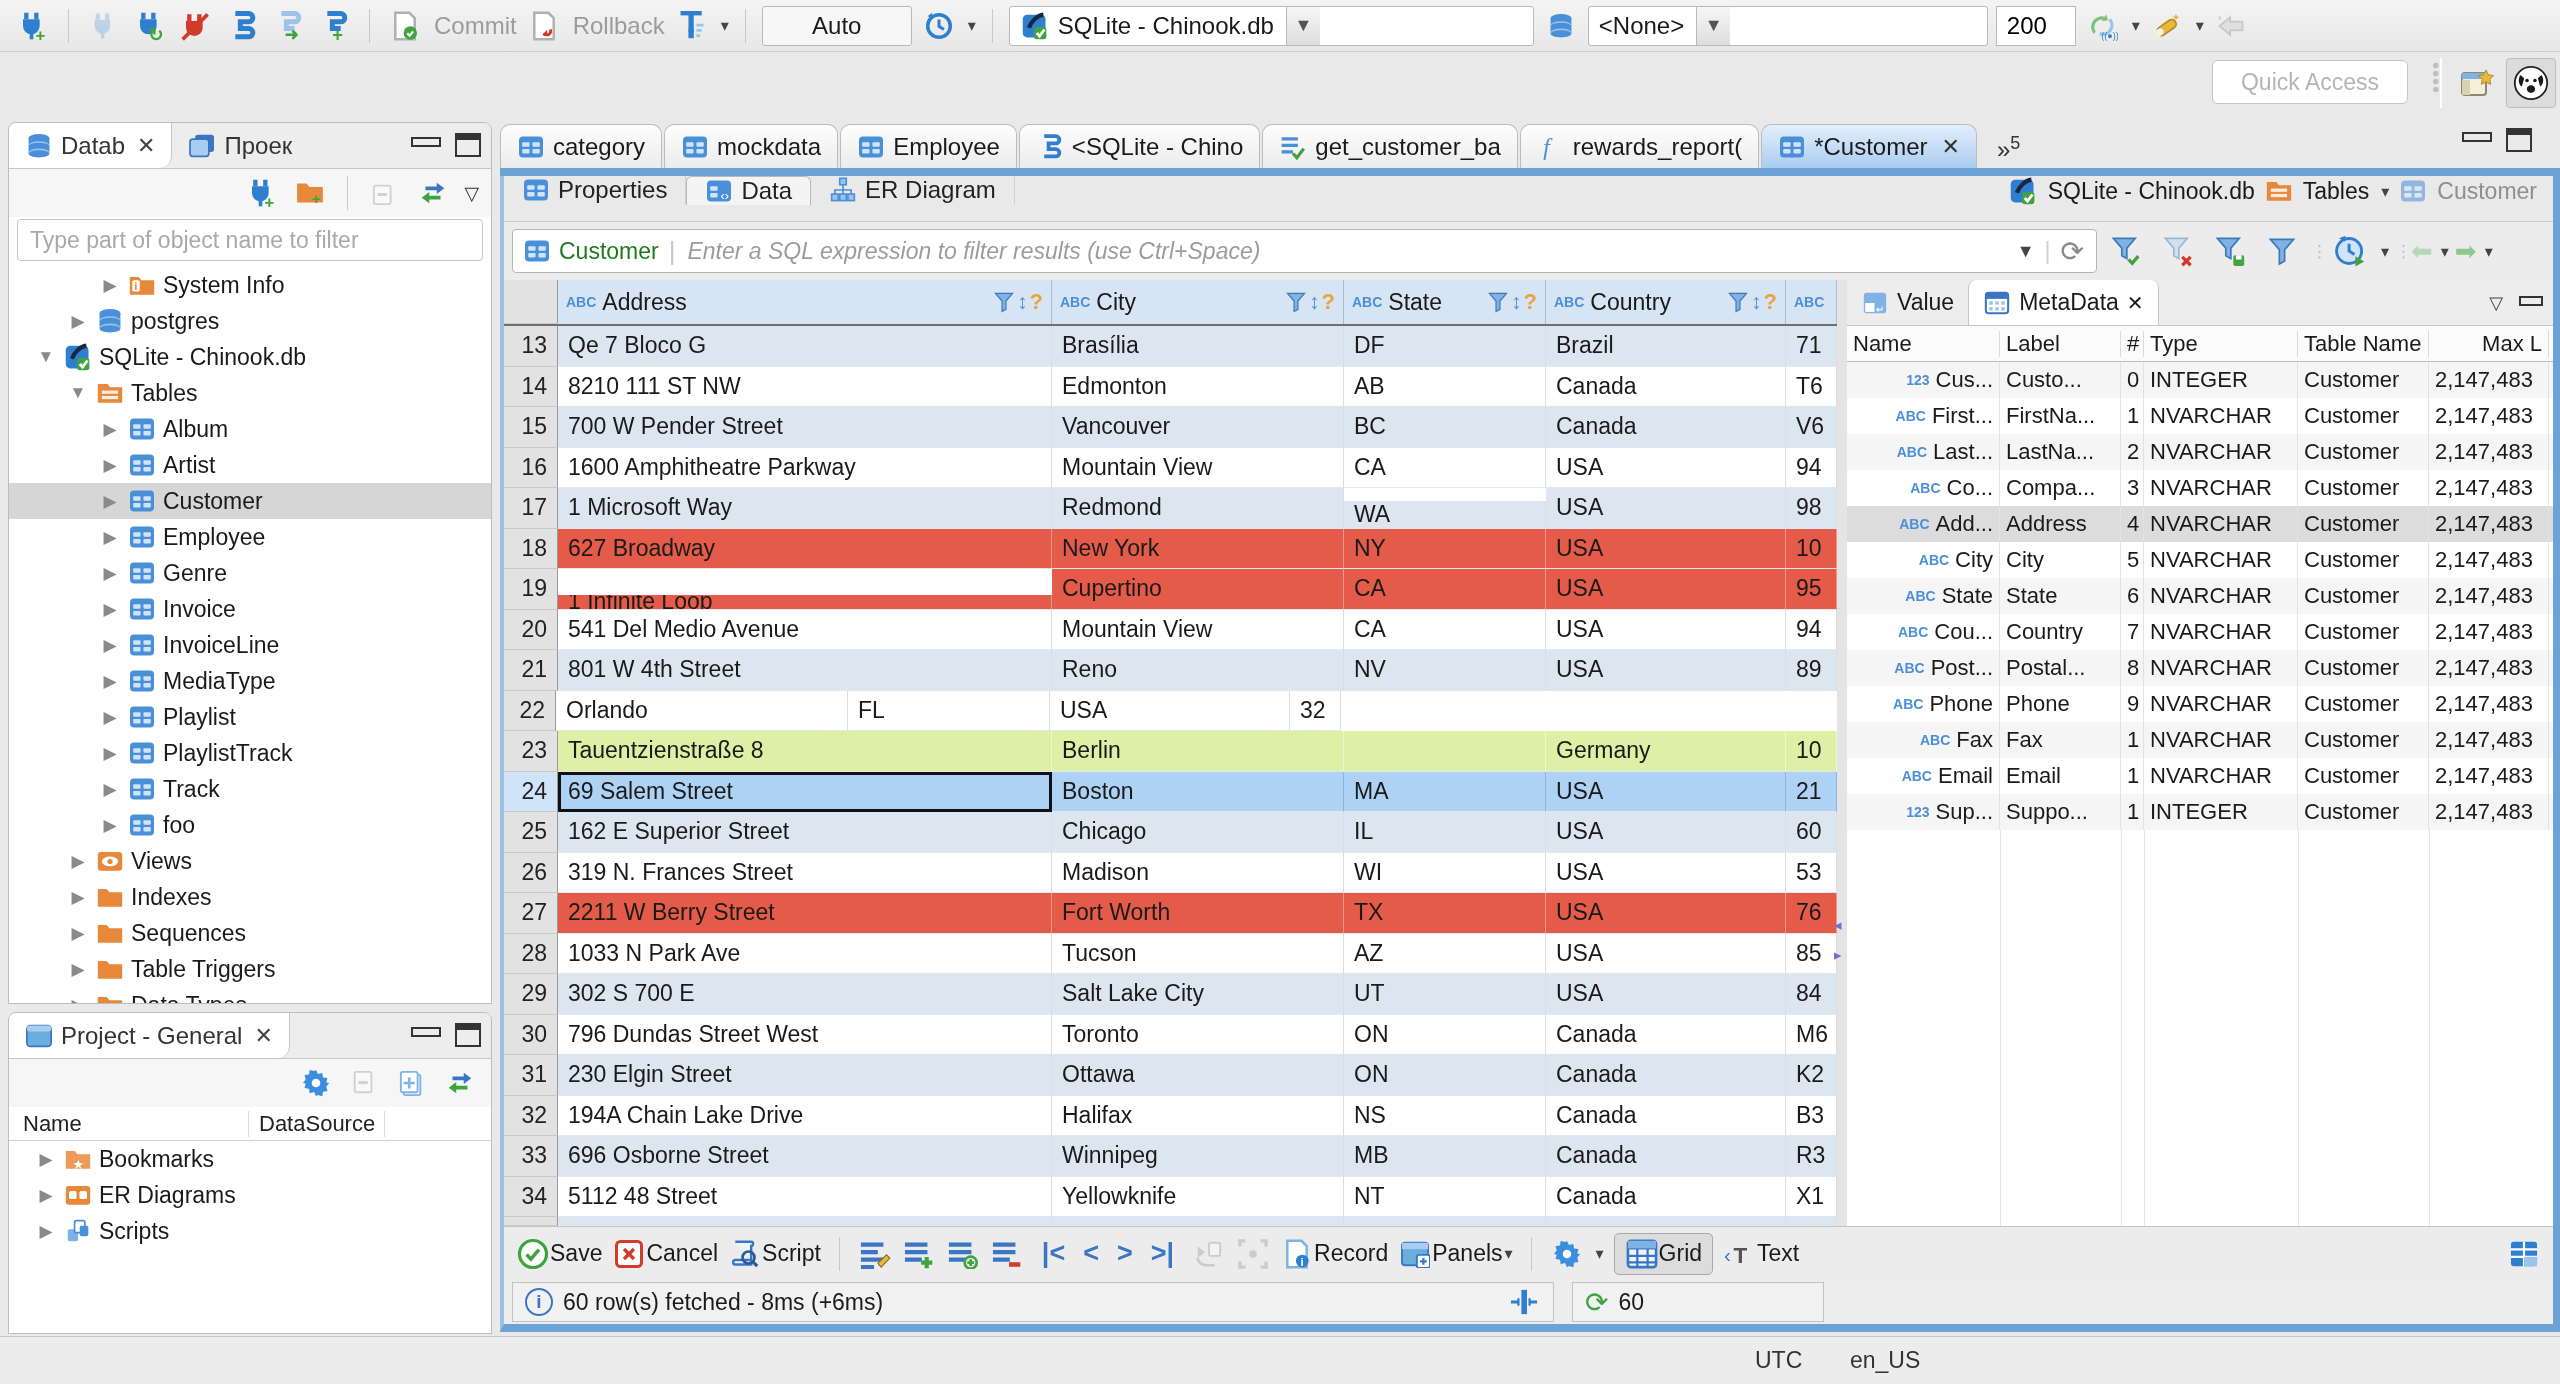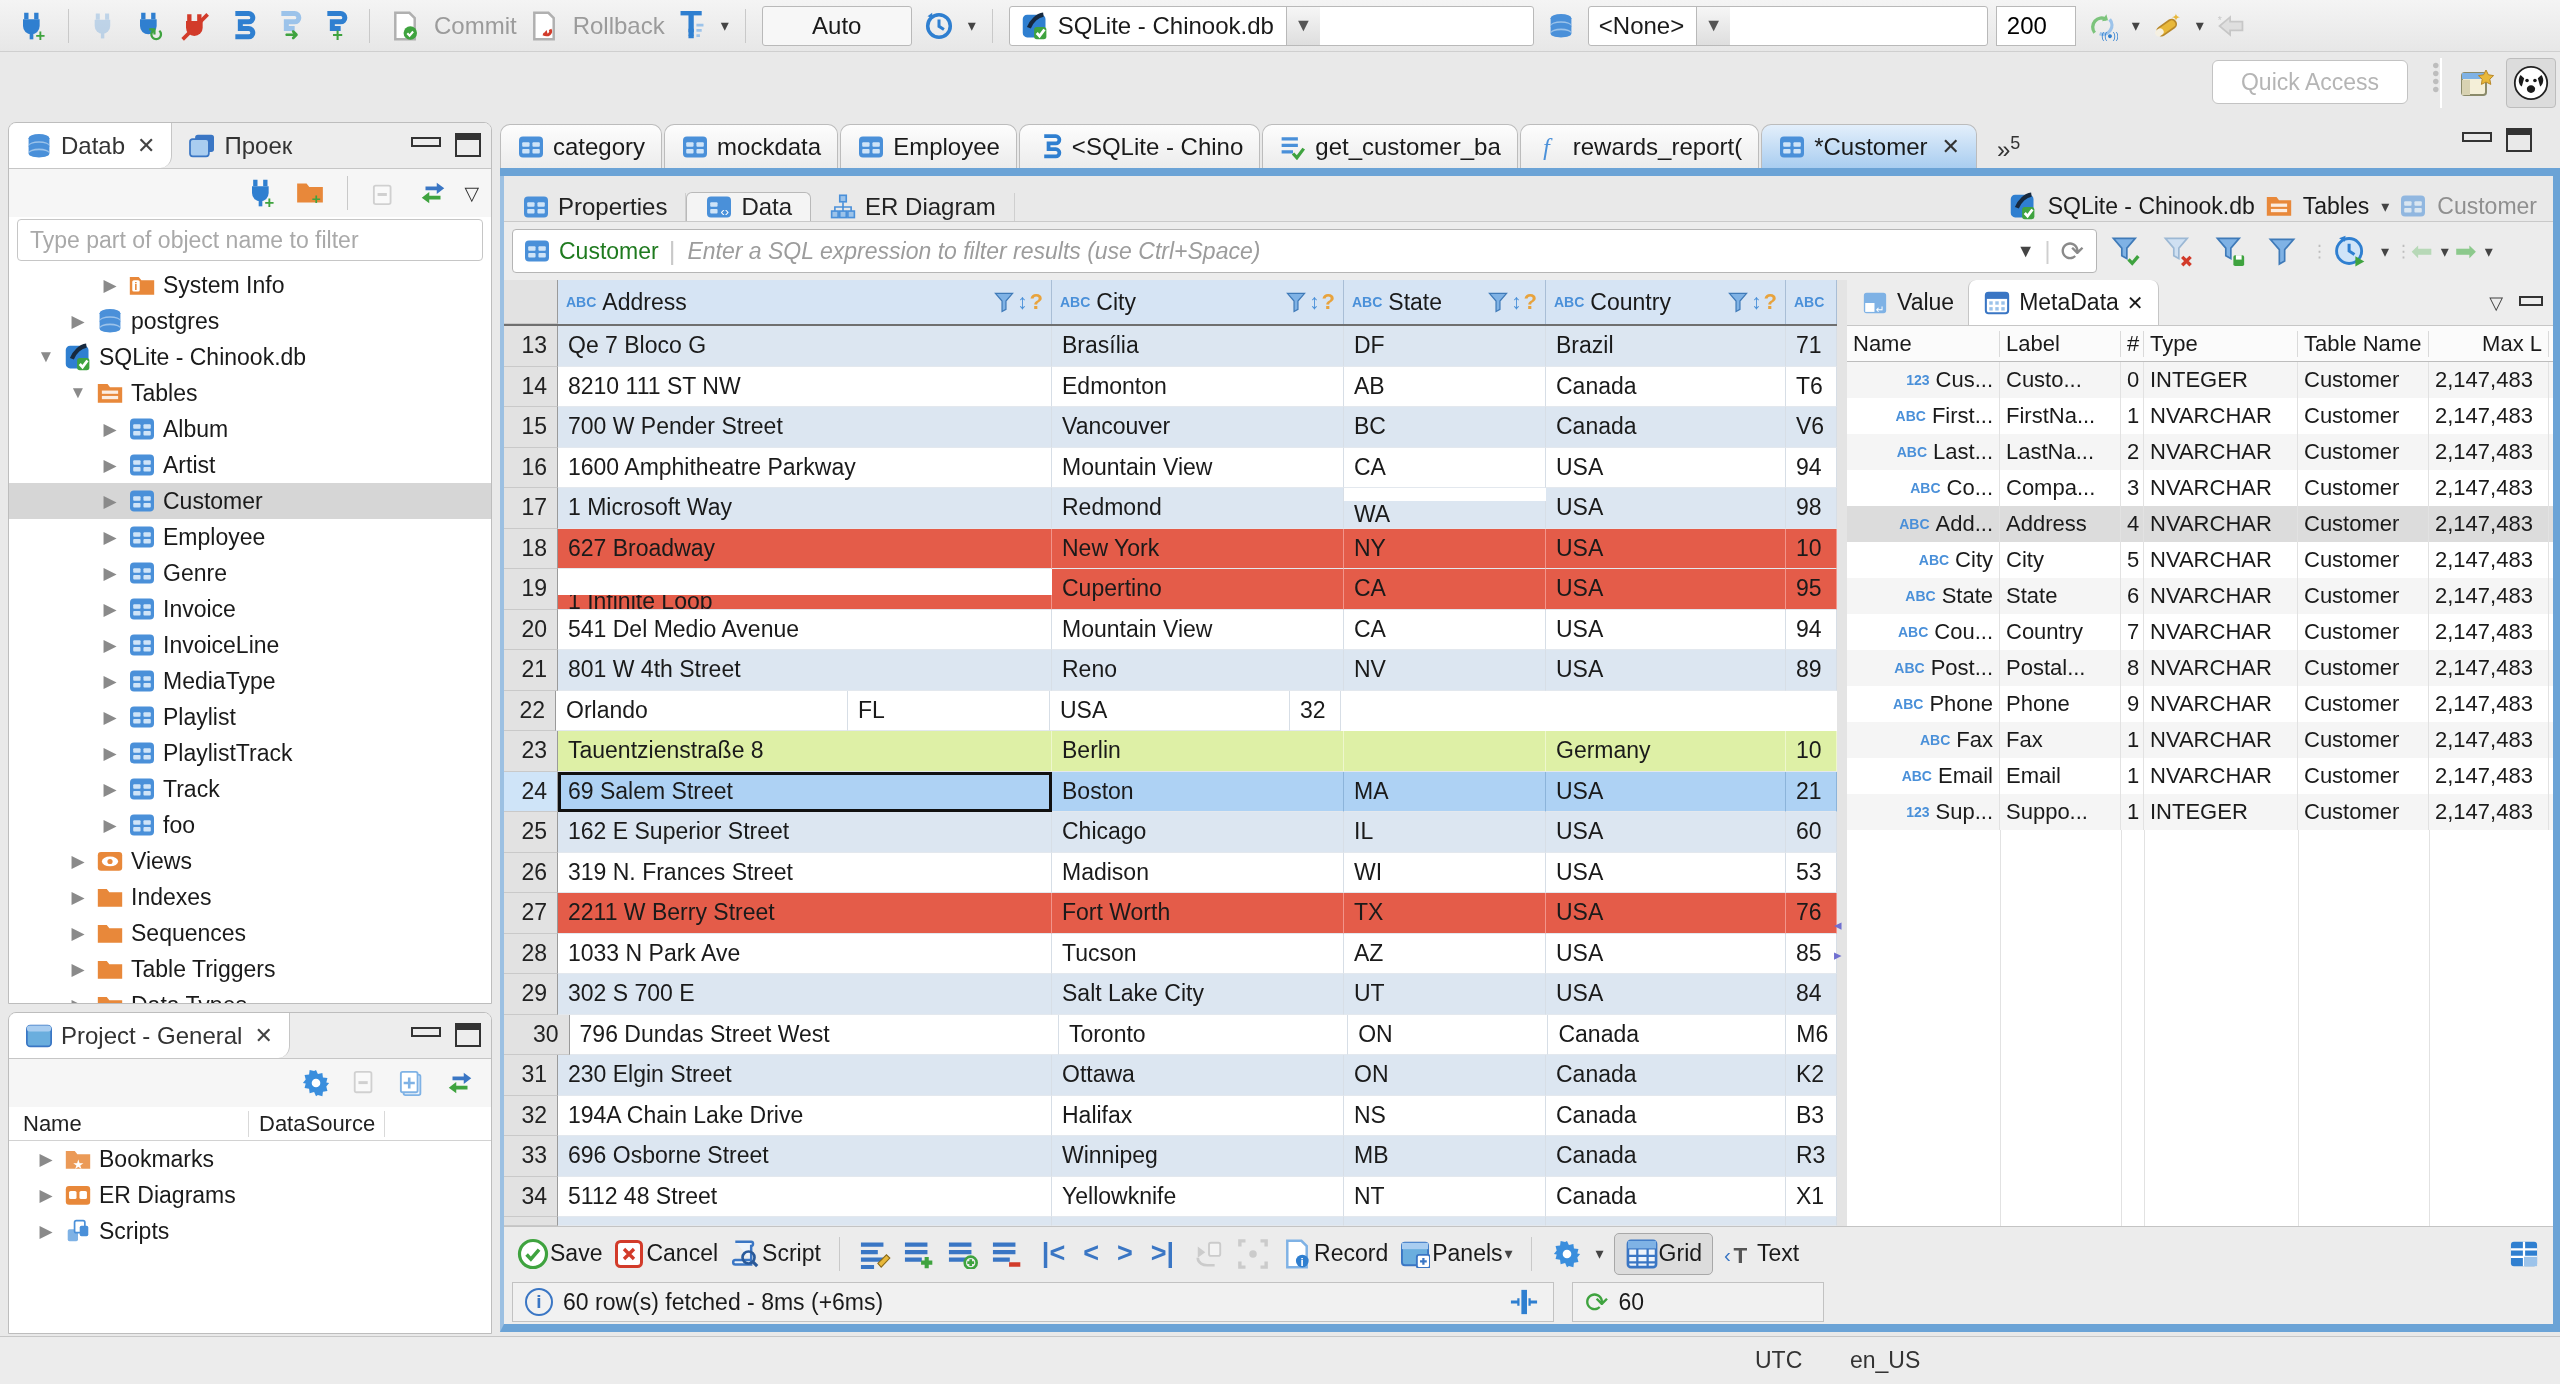--- a/index.html
+++ b/index.html
@@ -62,21 +62,21 @@
   .etab .x { margin-left:6px; font-size:22px; color:#333; }
   .etab-overflow { font-size:24px; color:#333; margin:0 0 4px 18px; }
   .etab-overflow sup { font-size:18px; }
   .etabs .win-btns { top:6px; right:28px; }
   .blue-strip { position:absolute; left:500px; top:168px; width:2060px; height:8px; background:#6ba3d6; }
   .editor-body { position:absolute; left:500px; top:176px; width:2060px; height:1156px;
     border-left:4px solid #9cc0e2; border-right:7px solid #6ba3d6; border-bottom:8px solid #6ba3d6;
     background:#ececec; }
 
   .subtabs { position:absolute; left:0; top:0; width:100%; height:46px; background:#e9e9e9;
-    border-bottom:1px solid #c9c9c9; display:flex; align-items:flex-end; }
+    border-bottom:1px solid #c9c9c9; display:flex; align-items:flex-start; }
   .stab { display:flex; align-items:center; gap:8px; padding:0 18px; font-size:24px; border-right:1px solid #cfcfcf; color:#222; }
   .stab.active { background:#f4f4f4; border:1px solid #b9b9b9; border-bottom:none; border-radius:6px 6px 0 0; }
   .crumbs { margin-left:auto; display:flex; align-items:center; gap:10px; padding-right:16px; font-size:23px; }
   .crumbs .dim { color:#8f8f8f; }
 
   .filterbar { position:absolute; left:0; top:46px; width:100%; height:58px; background:#ececec;
     display:flex; align-items:center; padding:0 8px; gap:6px; }
   .fwrap { width:1585px; height:44px; background:#fff; border:1px solid #b5b5b5; border-radius:4px;
     display:flex; align-items:center; padding:0 0 0 10px; font-size:23px; }
   .fentity { color:#1f7a1f; margin:0 10px 0 8px; }
@@ -1121,21 +1121,21 @@
         </div>
         <div class="grow r-alt">
           <div class="gc gnum" style="width:54px;">29</div>
           <div class="gc" style="width:494px;">302 S 700 E</div>
           <div class="gc" style="width:292px;">Salt Lake City</div>
           <div class="gc" style="width:202px;">UT</div>
           <div class="gc" style="width:240px;">USA</div>
           <div class="gc" style="width:51px;">84</div>
         </div>
         <div class="grow r-white">
-          <div class="gc gnum" style="width:66px;">30</div>
+          <div class="gc gnum" style="width:54px;">30</div>
           <div class="gc" style="width:494px;">796 Dundas Street West</div>
           <div class="gc" style="width:292px;">Toronto</div>
           <div class="gc" style="width:202px;">ON</div>
           <div class="gc" style="width:240px;">Canada</div>
           <div class="gc" style="width:51px;">M6</div>
         </div>
         <div class="grow r-alt">
           <div class="gc gnum" style="width:54px;">31</div>
           <div class="gc" style="width:494px;">230 Elgin Street</div>
           <div class="gc" style="width:292px;">Ottawa</div>

